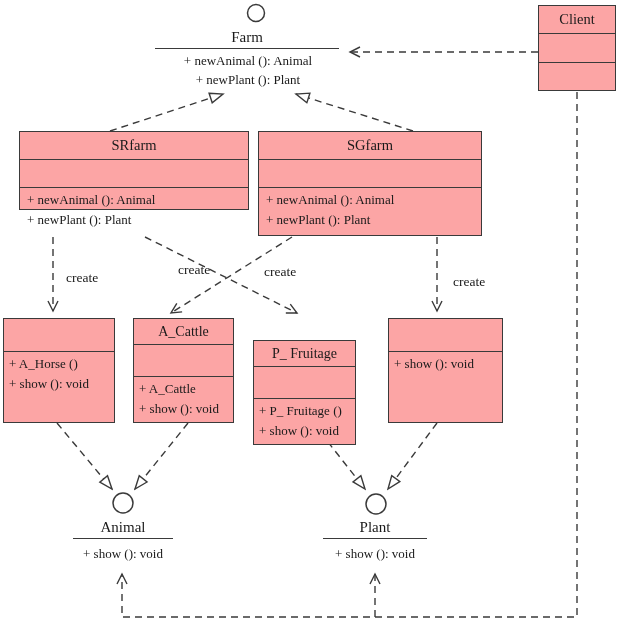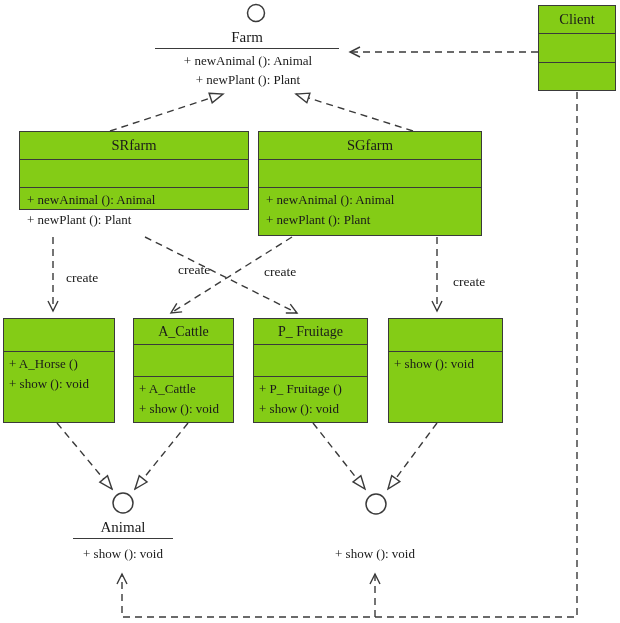--- a/index.html
+++ b/index.html
@@ -8,21 +8,21 @@
     width:620px;height:623px;
     background:#ffffff;
     font-family:"Liberation Serif","DejaVu Serif",serif;
     color:#1a1a1a;
     overflow:hidden;
   }
   #wires{position:absolute;left:0;top:0;z-index:0;}
   .box{
     position:absolute;
     border:1.5px solid #3a3a3a;
-    background:#84cc16;
+    background:#fca5a5;
     box-sizing:border-box;
     z-index:1;
   }
   .compartment{box-sizing:border-box;border-top:1.5px solid #3a3a3a;}
   .compartment:first-child{border-top:none;}
   .title{
     text-align:center;
     font-size:14.5px;
     display:flex;align-items:center;justify-content:center;
   }
@@ -40,21 +40,21 @@
 
   #srfarm{left:19px;top:131px;width:230px;height:79px;}
   #sgfarm{left:258px;top:131px;width:224px;height:105px;}
   .factory .title{height:27px;}
   .factory .attrs{height:28px;}
   .factory .methods{height:46px;}
 
   .product{top:318px;height:105px;}
   #a-horse{left:3px;width:112px;}
   #a-cattle{left:133px;width:101px;}
-  #p-fruitage{left:253px;width:115px;}
+  #p-fruitage{left:253px;width:103px;margin-top:22px;}
   #p-vegetables{left:388px;width:115px;}
   .product .title{height:25px;font-size:14px;}
   .product .attrs{height:32px;}
   .product .methods{height:45px;padding-left:5px;}
 
   
   .iface-name{
     position:absolute;z-index:1;
     text-align:center;font-size:15px;
     border-bottom:1.4px solid #3a3a3a;
@@ -185,17 +185,18 @@
     <div class="compartment methods">
       <div>+ show (): void</div>
     </div>
   </div>
 
   <div class="iface-name" id="animal-name">Animal</div>
   <div class="iface-methods" id="animal-methods">
     <div>+ show (): void</div>
   </div>
 
+  <div class="iface-name" id="plant-name">Plant</div>
   <div class="iface-methods" id="plant-methods">
     <div>+ show (): void</div>
   </div>
 
 </div>
 
 </body></html>

